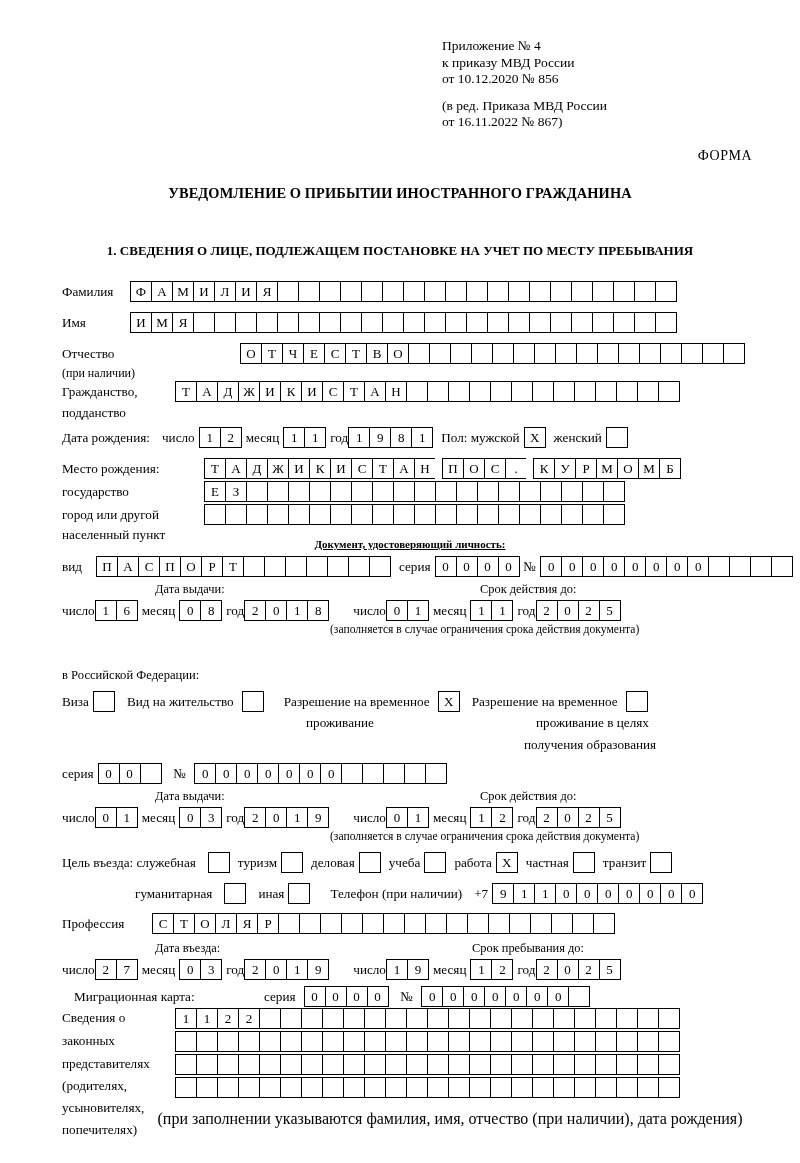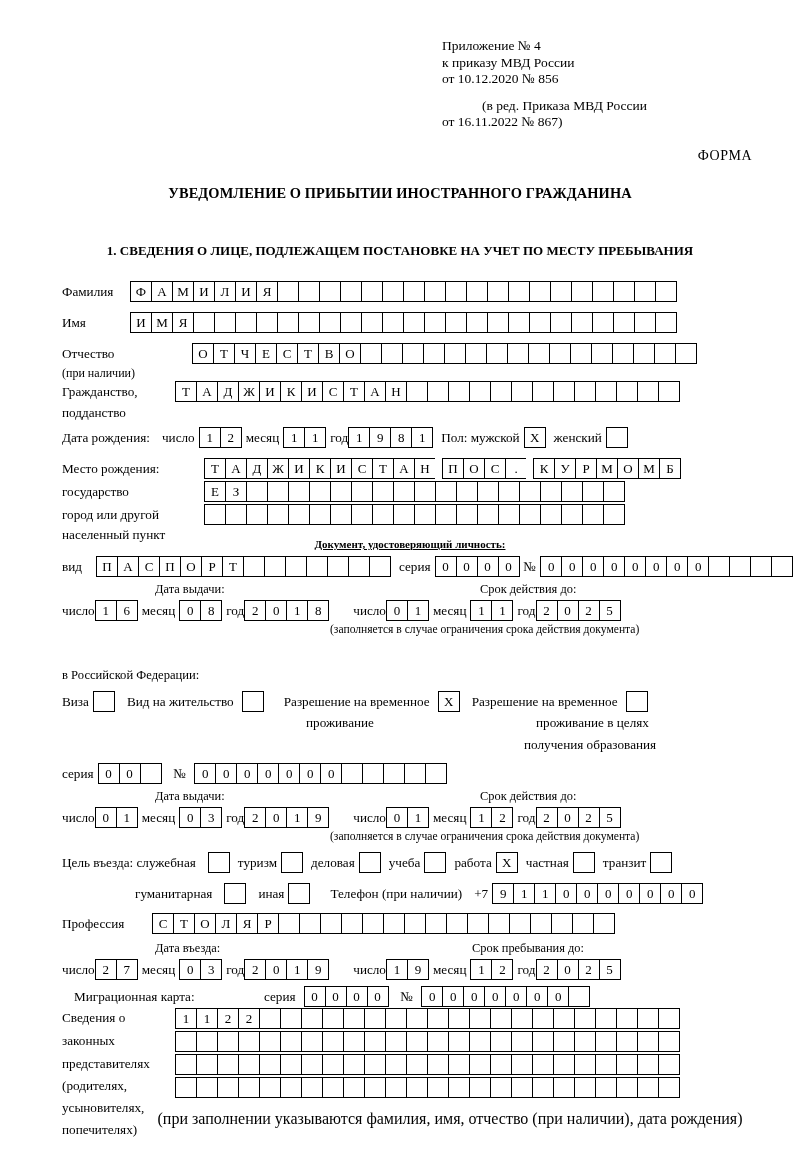--- a/index.html
+++ b/index.html
@@ -25,21 +25,21 @@
   
   .hdr {
     position: absolute;
     top: 38px;
     right: 48px;
     width: 310px;
     text-align: left;
     font-size: 13.5px;
     line-height: 16.5px;
   }
-  .hdr .line2 { margin-top: 10px; margin-left: 40px; }
+  .hdr .line2 { margin-top: 10px; }
   .forma {
     position: absolute;
     top: 148px;
     right: 48px;
     font-weight: normal;
     font-size: 14px;
     letter-spacing: 0.5px;
   }
 
   .title {
@@ -199,21 +199,21 @@
         <span class="cell"></span>
         <span class="cell"></span>
         <span class="cell"></span>
         <span class="cell"></span>
         <span class="cell"></span>
         <span class="cell"></span>
         <span class="cell"></span>
       </span>
   </div>
 
-  <div class="row" style="top:343px; left:62px;">
+  <div class="row" style="top:343px; left:62px;gap:48px;">
     <span class="lbl" style="width:130px;">Отчество</span>
     <span class="cells" id="cells-patr">
         <span class="cell">О</span>
         <span class="cell">Т</span>
         <span class="cell">Ч</span>
         <span class="cell">Е</span>
         <span class="cell">С</span>
         <span class="cell">Т</span>
         <span class="cell">В</span>
         <span class="cell">О</span>

